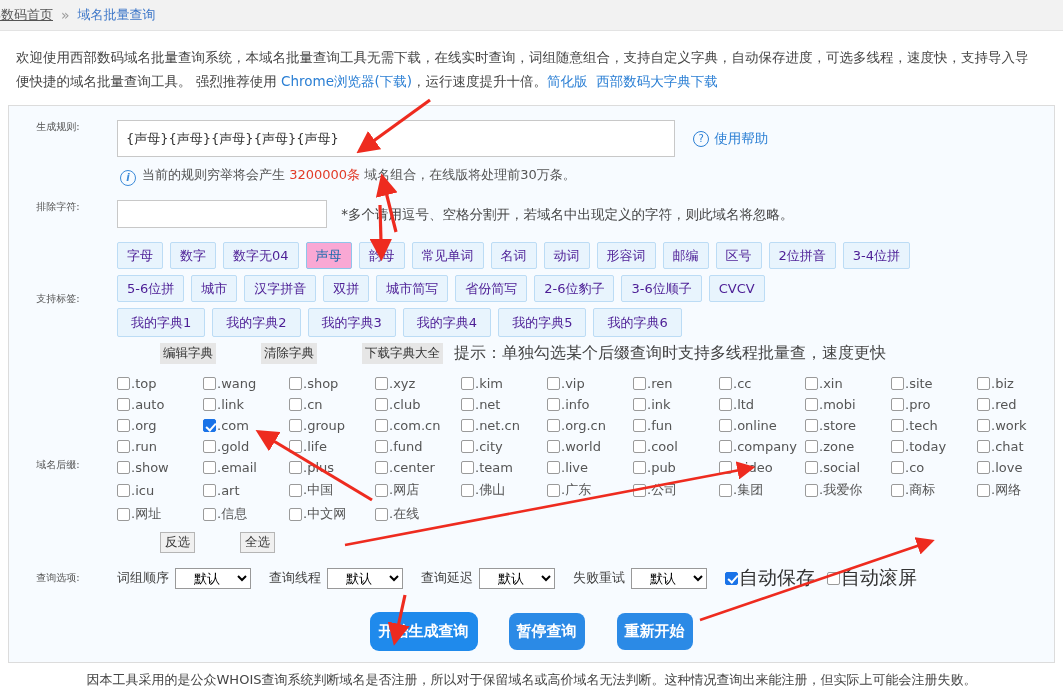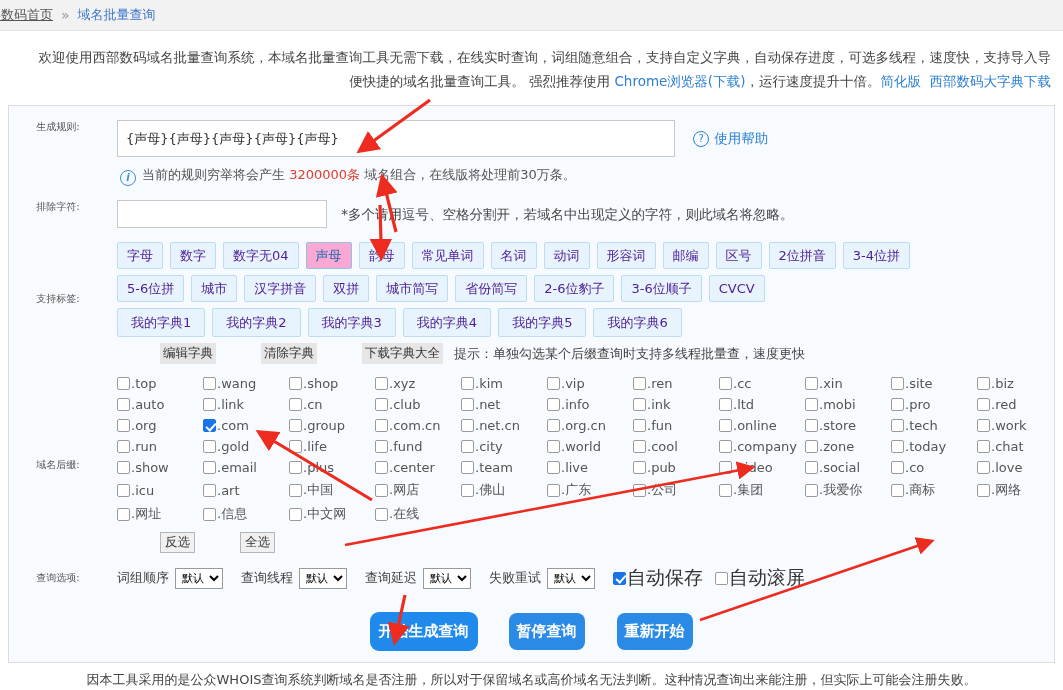--- a/index.html
+++ b/index.html
@@ -14,21 +14,21 @@
     height:31px;background:#f2f2f2;border-bottom:1px solid #e3e3e3;
     display:flex;align-items:center;padding-left:0;font-size:13px;color:#666;
     box-sizing:border-box;
   }
   .breadcrumb .crumb-home{color:#555;margin-left:-12px;}
   .breadcrumb .sep{margin:0 8px;color:#999;font-size:14px;}
   .breadcrumb .crumb-cur{color:#3c76c8;}
 
   .intro{
     padding:14px 12px 6px 16px;line-height:24px;font-size:13.5px;color:#444;
-    white-space:nowrap;overflow:hidden;text-align:right;
+    white-space:nowrap;overflow:hidden;
   }
   .intro .line{height:24px;}
   .intro a{color:#2b7fd4;text-decoration:none;}
 
   .panel{
     margin:6px 8px 0 8px;border:1px solid #dcdcdc;background:#f7fbff;
     box-sizing:border-box;
   }
   .row{display:flex;align-items:flex-start;}
   .lbl{
@@ -80,21 +80,21 @@
   }
   .tag.sel{background:#f9a8d4;border-color:#8fc4ea;color:#1a6aad;}
   .dict .tag{padding:5px 13px;}
   .minirow{display:flex;align-items:center;margin-top:3px;}
   .minibtn{
     background:#e6e6e6;border:none;color:#333;font-size:12.5px;
     padding:2px 3px;margin-right:2px;cursor:pointer;
     font-family:"DejaVu Sans","Liberation Sans",sans-serif;
     margin-left:43px;
   }
-  .tip{margin-left:9px;font-size:13px;color:#444;}
+  .tip{margin-left:9px;font-size:16px;color:#444;}
 
   
   .suffix-row{padding-top:12px;}
   .sfx-grid{display:grid;grid-template-columns:repeat(11,86px);row-gap:6px;}
   .sfx{display:flex;align-items:center;font-size:13px;color:#555;white-space:nowrap;}
   .cb{
     width:13px;height:13px;border:1px solid #9a9a9a;background:#fff;
     box-sizing:border-box;border-radius:2px;margin-right:1px;flex:none;
     display:inline-block;position:relative;cursor:pointer;
   }
@@ -104,22 +104,22 @@
     border:solid #fff;border-width:0 2px 2px 0;transform:rotate(42deg);
   }
   .selbtns{margin-top:9px;}
   .selbtns .minibtn{border:1px solid #b5b5b5;background:#f0f0f0;padding:1px 4px;}
 
   
   .opt-row{padding-top:12px;padding-bottom:12px;align-items:center;}
   .optwrap{display:flex;align-items:center;font-size:13px;color:#444;}
   .optwrap .ol{margin-right:6px;}
   .optwrap select{
-    font-size:11px;font-family:"DejaVu Sans","Liberation Sans",sans-serif;
-    border:1px solid #999;background:#fff;padding:1px 2px;margin-right:18px;
+    font-size:13px;font-family:"DejaVu Sans","Liberation Sans",sans-serif;
+    border:1px solid #999;background:#fff;padding:1px 14px;margin-right:18px;
     height:21px;
   }
   .optcb{display:flex;align-items:center;margin-right:12px;font-size:19px;color:#333;}
 
   
   .btnbar{display:flex;justify-content:center;gap:32px;padding:10px 0 12px 0;}
   .bigbtn{
     background:#2b8ae6;color:#fff;border:none;font-size:15px;font-weight:bold;
     padding:9px 8px;cursor:pointer;border-radius:8px;
     font-family:"DejaVu Sans","Liberation Sans",sans-serif;

